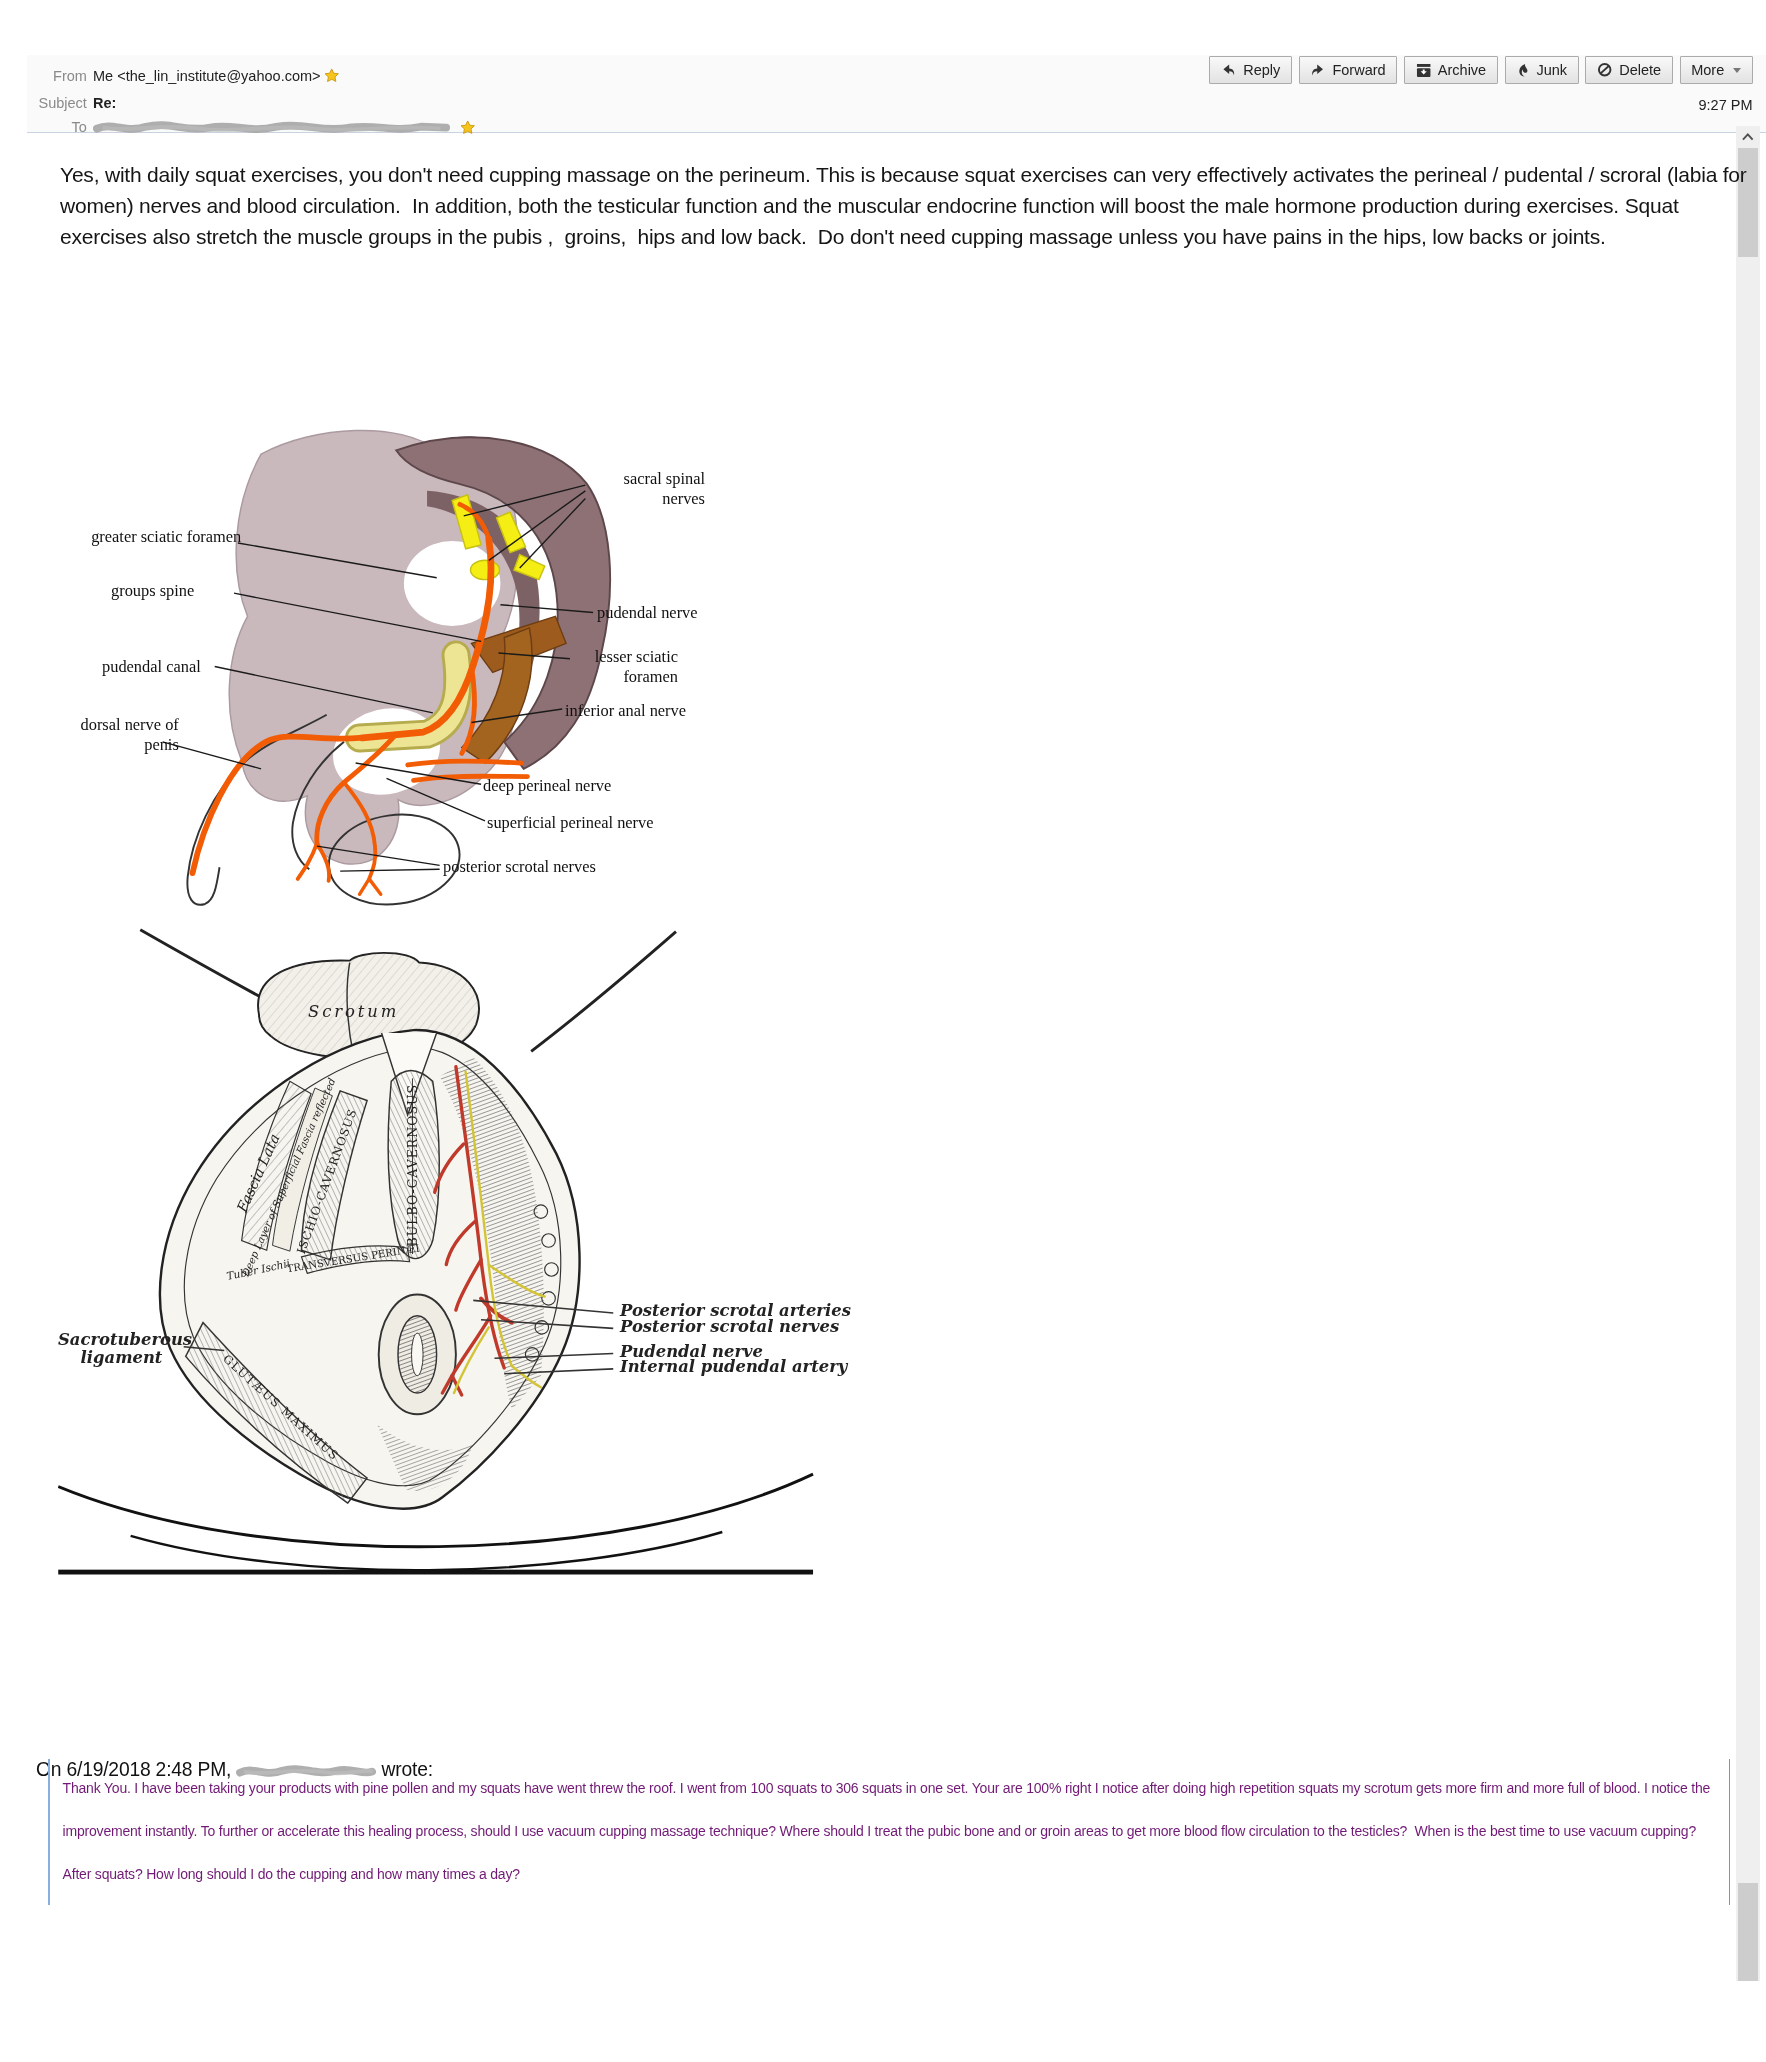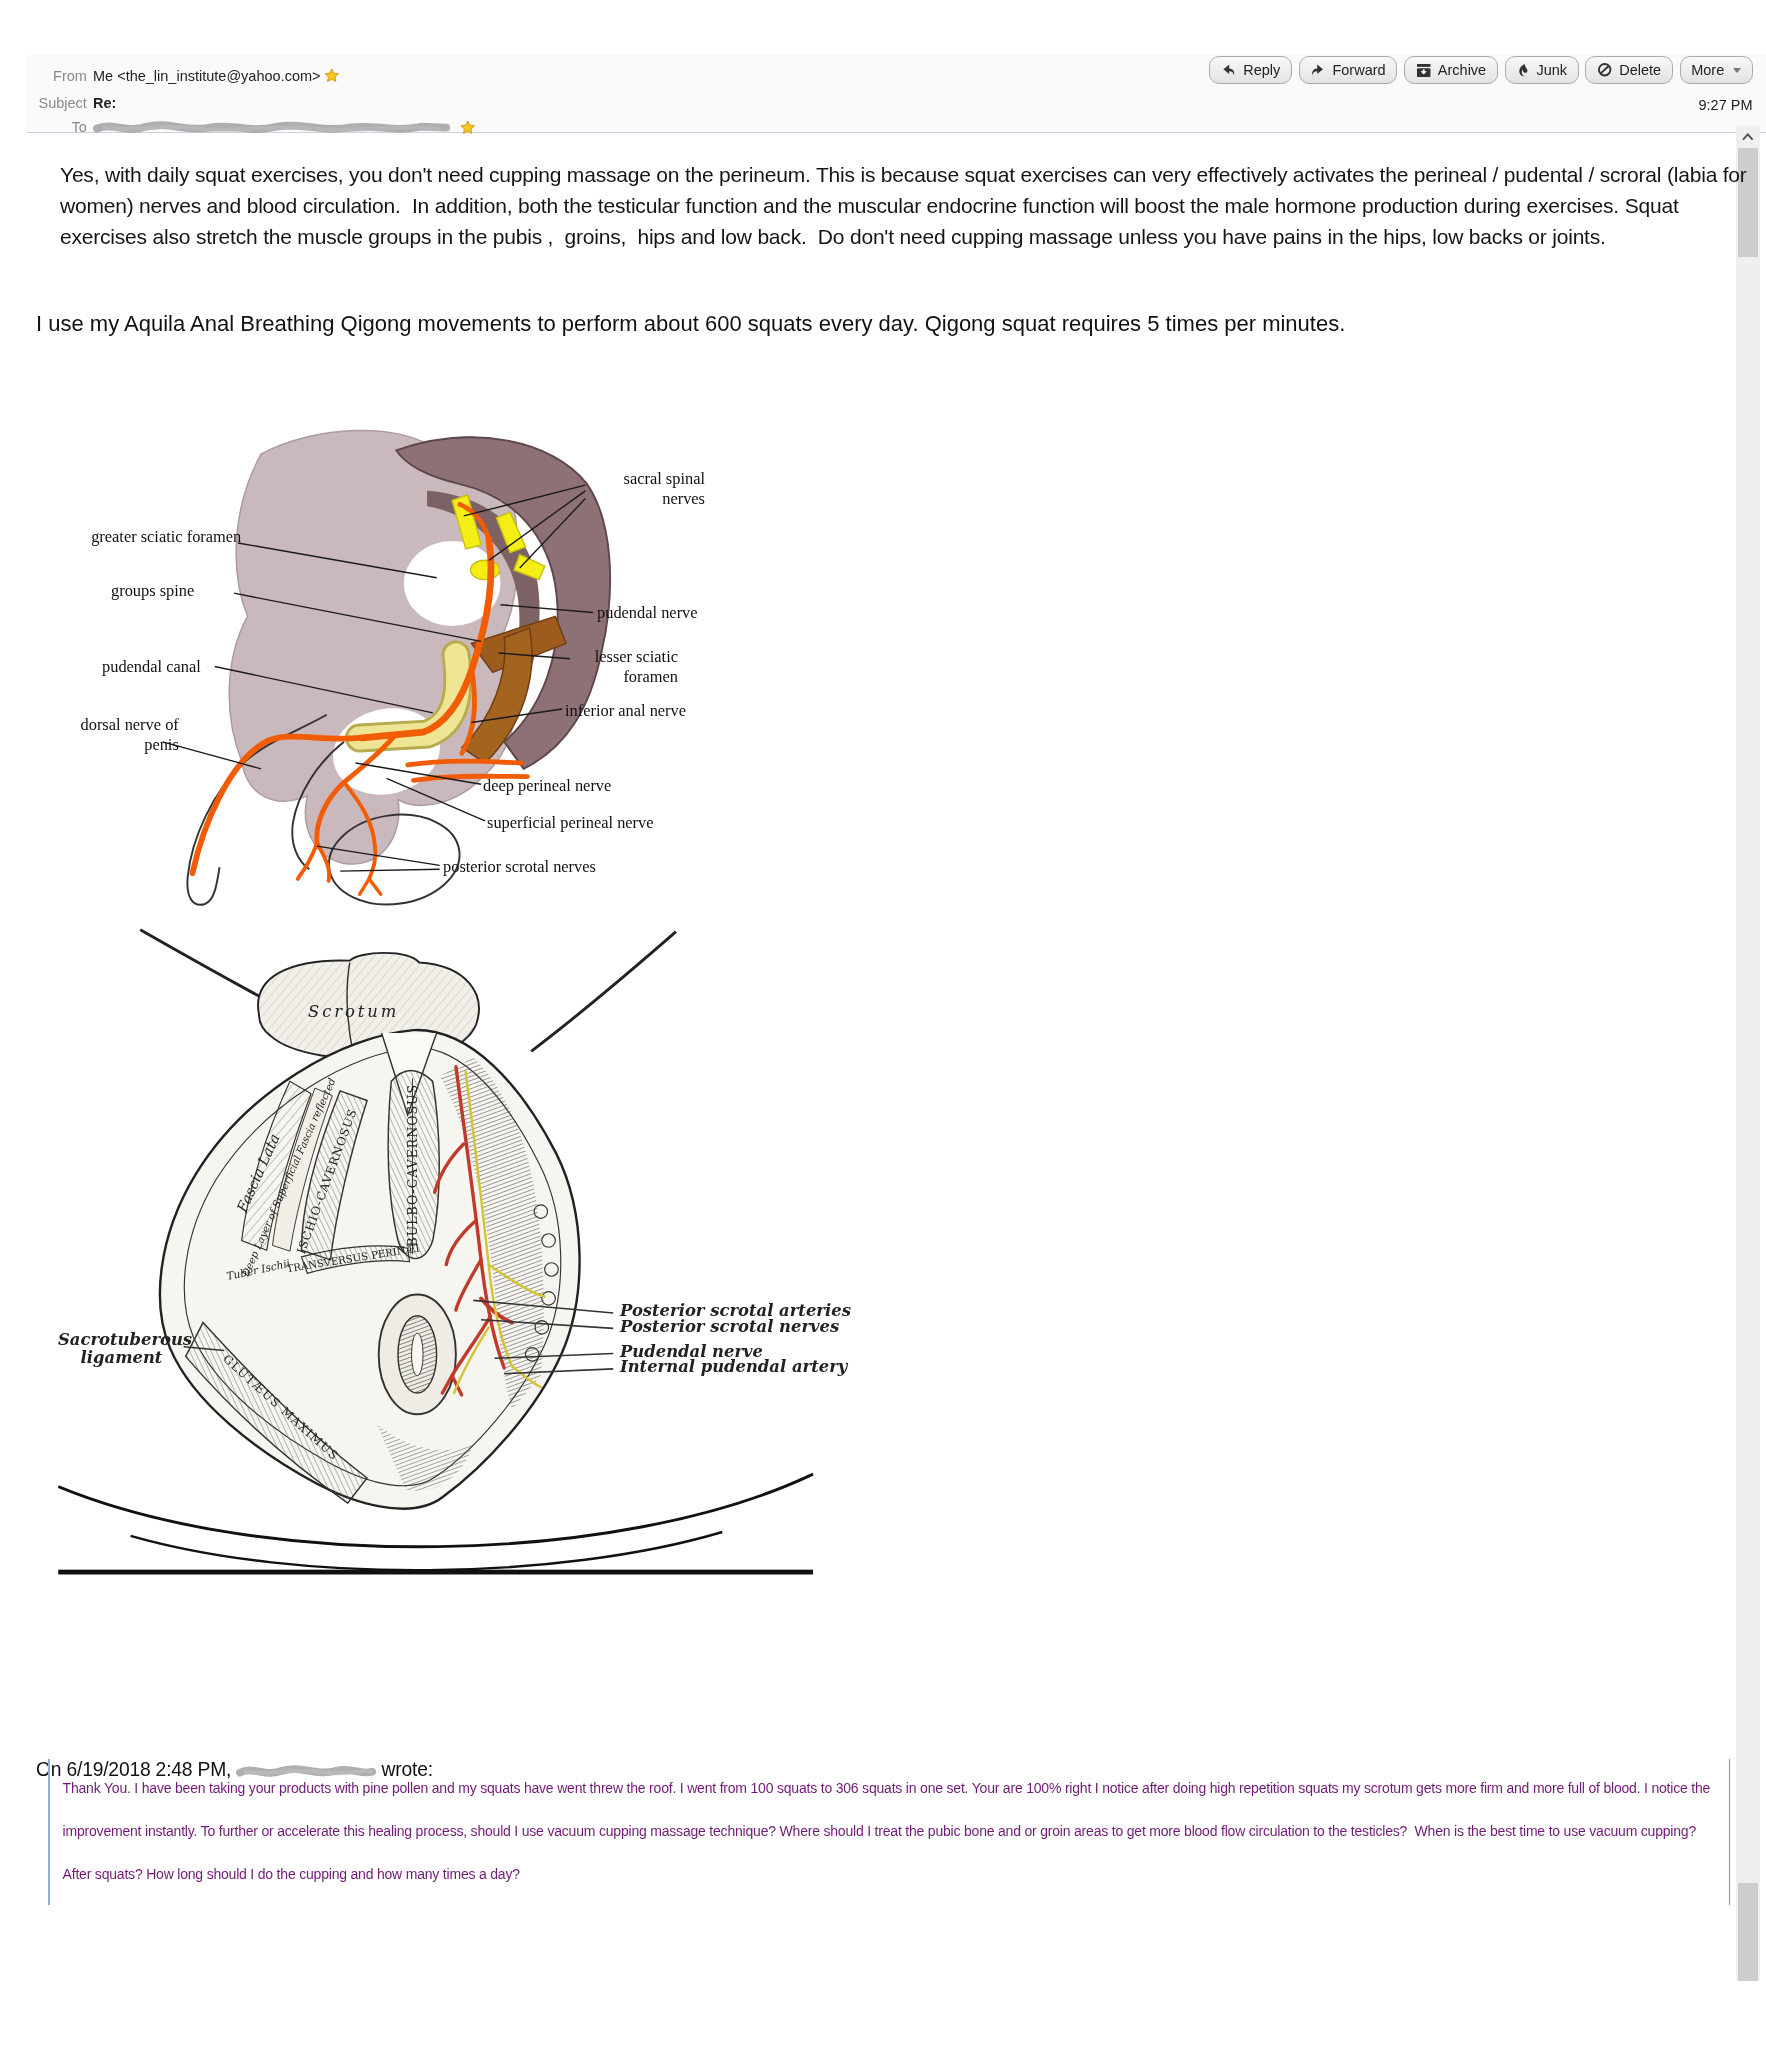--- a/index.html
+++ b/index.html
@@ -12,21 +12,21 @@
   .hrow{position:absolute;left:0;height:17.4px;font-size:14.5px;white-space:nowrap;}
   .hlabel{position:absolute;width:58px;text-align:right;color:#8a8a8a;}
   .hvalue{position:absolute;left:66px;color:#222;}
   .hvalue.bold{font-weight:bold;}
   .star{display:inline-block;vertical-align:-2.9px;margin-left:3.9px;}
   .scribble{display:inline-block;vertical-align:-3.9px;}
 
   
   .actions{position:absolute;top:56px;right:14.5px;display:flex;gap:6.8px;}
   .btn{display:flex;align-items:center;gap:6.8px;height:26px;padding:0 10.6px;
-       background:linear-gradient(#f9f9f9,#e2e2e2);border:1px solid #ababab;border-radius:10px;
+       background:linear-gradient(#f9f9f9,#e2e2e2);border:1px solid #ababab;border-radius:1px;
        font-size:14.5px;color:#222;cursor:default;}
   .btn svg{display:block;}
   .caret{width:0;height:0;border-left:4.8px solid transparent;border-right:4.8px solid transparent;
          border-top:5.8px solid #777;margin-left:1.9px;}
   .timestamp{position:absolute;top:97px;right:14.5px;font-size:14.5px;color:#222;}
 
   
   .scrollbar{position:absolute;left:1736px;top:126px;width:24px;height:1855px;background:#efefef;}
   .sb-up{position:absolute;top:0;left:0;width:24px;height:22px;display:flex;align-items:center;justify-content:center;}
   .sb-thumb{position:absolute;left:1.9px;width:20px;background:#cdcdcd;}
@@ -144,21 +144,20 @@
     <div class="sb-up">
       <svg width="11.6" height="7.7" viewBox="0 0 12 8">
           <polyline points="1,7 6,1.5 11,7" fill="none" stroke="#505050" stroke-width="2"></polyline>
         </svg>
     </div>
     <div class="sb-thumb top"></div>
     <div class="sb-thumb bottom"></div>
   </div>
 
   <div class="para1">Yes, with daily squat exercises, you don't need cupping massage on the perineum. This is because squat exercises can very effectively activates the perineal / pudental / scroral (labia for women) nerves and blood circulation.  In addition, both the testicular function and the muscular endocrine function will boost the male hormone production during exercises. Squat exercises also stretch the muscle groups in the pubis ,  groins,  hips and low back.  Do don't need cupping massage unless you have pains in the hips, low backs or joints.</div>
-  <div class="para2">I use my Aquila Anal Breathing Qigong movements to perform about 600 squats every day. Qigong squat requires 5 times per minutes.</div>
 
   <div class="fig" style="left:68px;top:423px;width:666px;height:488px;text-align:right;">
     <svg width="666" height="488" viewBox="0 0 690 505">
 
       <path d="M200,32 C255,2 345,-2 382,28 C398,10 430,8 447,30 L455,62 C472,112 470,182 447,226 C474,266 470,332 430,366 C402,396 362,402 342,390 C348,430 322,462 286,456 C256,450 240,420 248,386 C215,400 185,386 180,350 C160,300 164,240 186,200 C166,150 172,82 200,32 Z" fill="#c9b8bc" stroke="#ab9aa0" stroke-width="1.5"></path>
 
       <path d="M340,28 C420,0 502,18 537,62 C564,100 568,170 553,236 C541,296 516,336 472,358 L452,330 C492,295 513,236 506,176 C499,116 462,76 406,63 C376,56 352,46 340,28 Z" fill="#8d7175" stroke="#5e474b" stroke-width="2"></path>
       <path d="M372,70 C430,74 470,106 484,152 C494,196 488,252 462,296 L448,282 C470,240 474,190 458,152 C442,114 408,92 372,86 Z" fill="#7c6165" stroke="none"></path>
 
       <ellipse cx="398" cy="166" rx="50" ry="44" fill="#ffffff"></ellipse>

